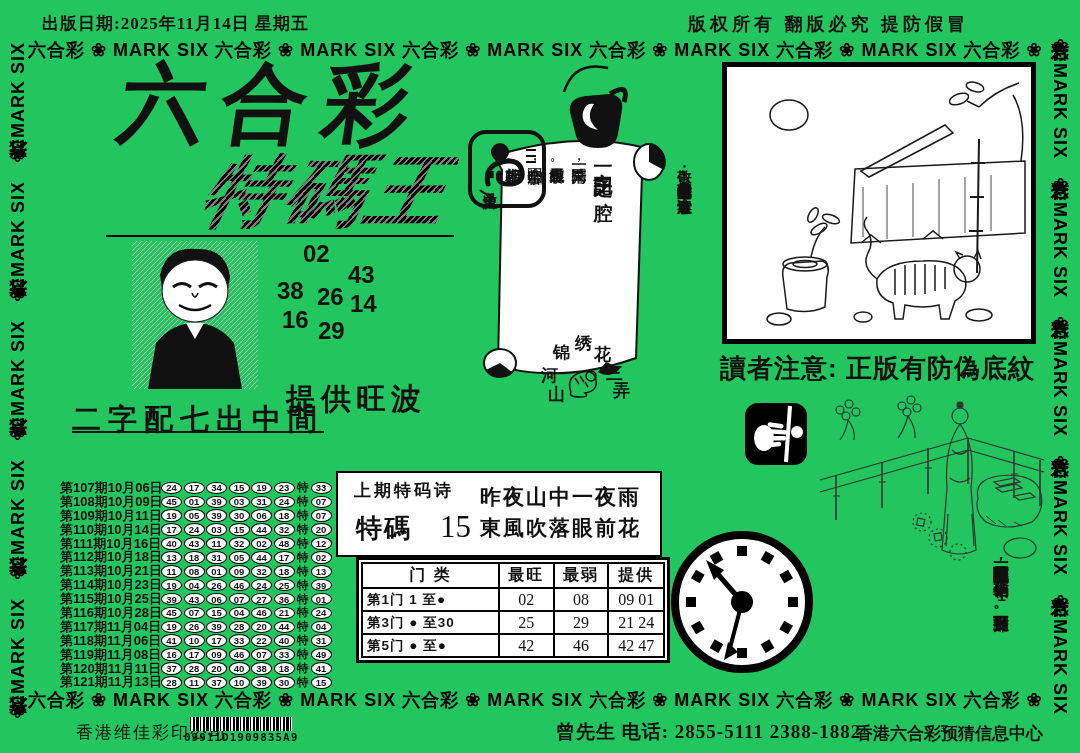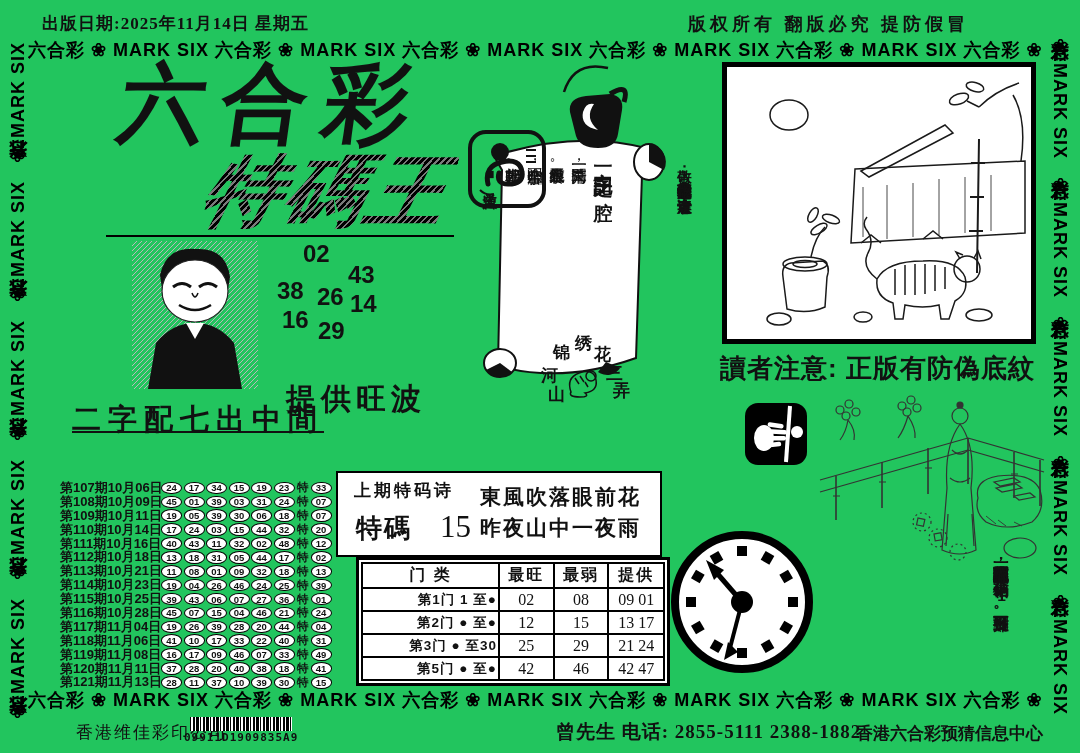--- a/index.html
+++ b/index.html
@@ -58,21 +58,21 @@
   .libox{position:absolute;left:336px;top:471px;width:322px;height:82px;border:2.5px solid #000;background:#fff;}
   .li-label{position:absolute;left:16px;top:6px;font:700 17px "Liberation Sans",sans-serif;letter-spacing:3px;}
   .li-special{position:absolute;left:18px;top:38px;font:900 26px "Liberation Sans",sans-serif;letter-spacing:2px;}
   .li-num{position:absolute;left:102px;top:36px;font:400 31px "Liberation Serif",serif;}
   .li-poem{position:absolute;left:142px;top:9px;font:700 21px/31px "Liberation Serif",serif;letter-spacing:2px;}
   
   .gtwrap{position:absolute;left:356px;top:557px;width:304px;border:3px solid #000;padding:2px;background:#fff;}
   .gtwrap table{width:100%;border-collapse:collapse;}
   .gtwrap th{border:2px solid #000;font:700 16px "Liberation Sans",sans-serif;height:21px;letter-spacing:2px;}
   .gtwrap td{border:2px solid #000;height:19px;text-align:center;font:400 16px "Liberation Serif",serif;}
-  .gtwrap td.g{font:700 13.5px "Liberation Sans",sans-serif;text-align:right;padding-left:4px;letter-spacing:1px;}
+  .gtwrap td.g{font:700 13.5px "Liberation Sans",sans-serif;text-align:left;padding-left:4px;letter-spacing:1px;}
   .gtwrap col.c0{width:138px}.gtwrap col.c1{width:55px}.gtwrap col.c2{width:55px}.gtwrap col.c3{width:56px}
   
   .artbox{position:absolute;left:722px;top:62px;width:314px;height:282px;border:5px solid #000;background:#fff;box-sizing:border-box;}
   .reader-note{position:absolute;left:720px;top:351px;font:900 26px "Liberation Sans",sans-serif;letter-spacing:1px;}
   .hand-icon{position:absolute;left:744px;top:402px;width:64px;height:64px;}
   .garden{position:absolute;left:818px;top:388px;width:228px;height:178px;}
   .clock{position:absolute;left:666px;top:526px;width:152px;height:152px;}
   .treasure{position:absolute;left:893px;top:554px;width:120px;height:134px;writing-mode:vertical-rl;
             text-orientation:upright;font:700 15.5px/24px "Liberation Sans",sans-serif;}
   
@@ -354,22 +354,22 @@
       <circle cx="28" cy="12" r="5" fill="none" stroke="#111" stroke-width="1.5"></circle>
       <path d="M12 14 l4 6 M17 12 l4 6 M22 18 l3 5" stroke="#111" stroke-width="1.5"></path>
     </svg>
   </div>
 
   <div class="libox">
     <div class="li-label">上期特码诗</div>
     <div class="li-special">特碼</div>
     <div class="li-num">15</div>
     <div class="li-poem">
+      <div>昨夜山中一夜雨</div>
       <div>東風吹落眼前花</div>
-      <div>昨夜山中一夜雨</div>
     </div>
   </div>
 
   <div class="gtwrap">
     <table>
       <colgroup>
           <col class="c0">
           <col class="c1">
           <col class="c2">
           <col class="c3">
@@ -381,26 +381,20 @@
             <th>最弱</th>
             <th>提供</th>
           </tr>
         </thead>
       <tbody id="gt-body">
           <tr>
             <td class="g">第1门 1 至●</td>
             <td class="n">02</td>
             <td class="n">08</td>
             <td class="n">09 01</td>
-          </tr>
-          <tr>
-            <td class="g">第2门 ● 至●</td>
-            <td class="n">12</td>
-            <td class="n">15</td>
-            <td class="n">13 17</td>
           </tr>
           <tr>
             <td class="g">第3门 ● 至30</td>
             <td class="n">25</td>
             <td class="n">29</td>
             <td class="n">21 24</td>
           </tr>
           <tr>
             <td class="g">第5门 ● 至●</td>
             <td class="n">42</td>

